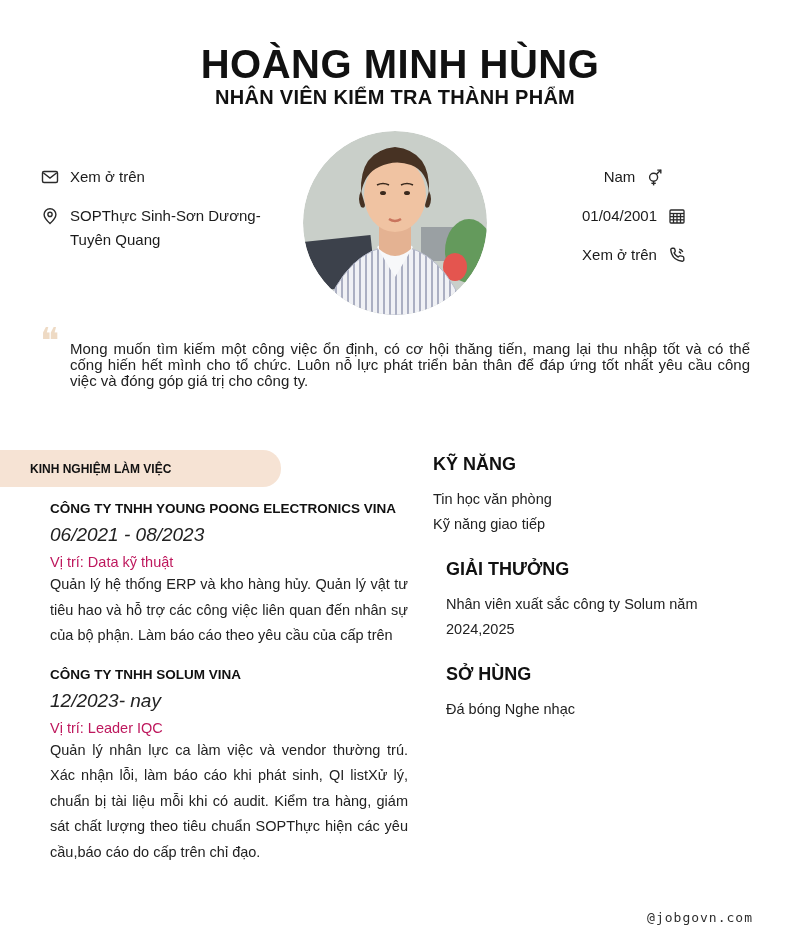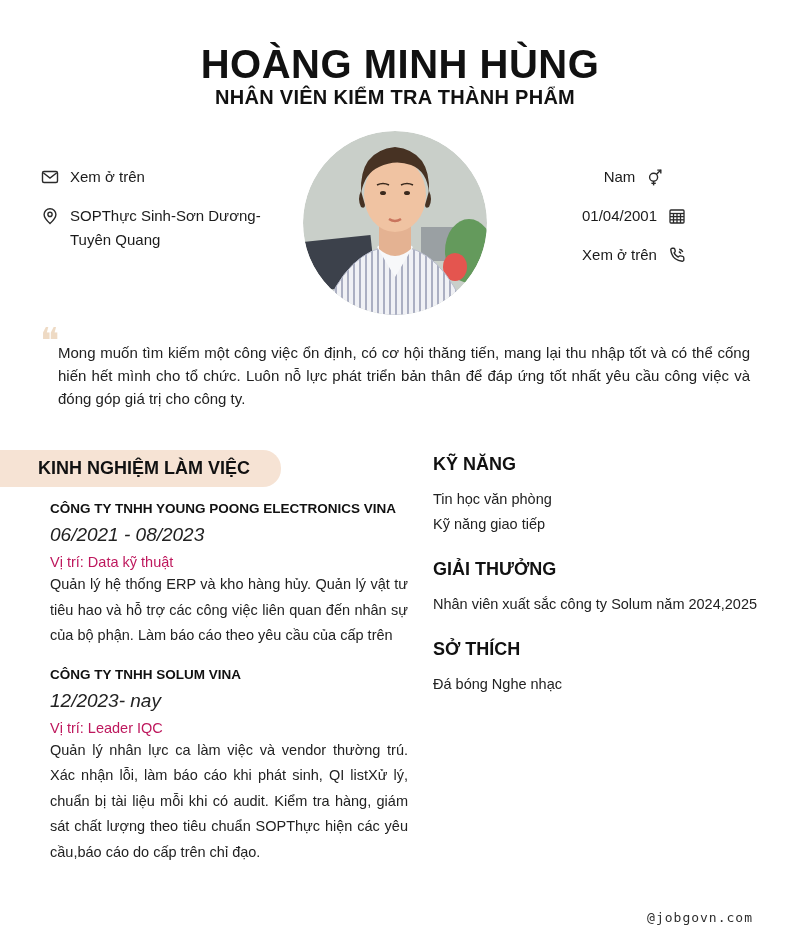--- a/index.html
+++ b/index.html
@@ -88,44 +88,44 @@
   .quote-mark {
     position: absolute;
     left: 0;
     top: -4px;
     font-size: 36px;
     line-height: 1;
     color: #eedac4;
     font-family: "DejaVu Sans", sans-serif;
   }
   .objective-text {
-    margin-left: 18px;
+    margin-left: 30px;
     margin-right: 2px;
     padding-top: 14px;
     font-size: 15px;
-    line-height: 23px;
+    line-height: 16px;
     text-align: justify;
     color: #222;
   }
 
   
   .main {
     display: grid;
     grid-template-columns: 410px 1fr;
     margin-top: 23px;
   }
   .section-band {
     width: 281px;
     height: 37px;
     background: #f6e3d4;
     border-radius: 0 18px 18px 0;
     display: flex;
     align-items: center;
-    padding-left: 38px;
-    font-size: 18px;
+    padding-left: 30px;
+    font-size: 12px;
     font-weight: 700;
     color: #111;
   }
   .jobs { padding: 13px 2px 0 50px; }
   .job + .job { margin-top: 17px; }
   .job-company {
     font-size: 13.5px;
     font-weight: 700;
     color: #111;
     line-height: 18px;
@@ -149,21 +149,21 @@
     color: #222;
   }
 
   .side-col { padding: 4px 30px 0 23px; }
   .side-heading {
     font-size: 18px;
     font-weight: 700;
     color: #111;
     margin-bottom: 12px;
   }
-  .side-section + .side-section { margin-top: 22px; }
+  .side-section + .side-section { margin-top: 22px; margin-left: 13px; }
   .side-item {
     font-size: 14.5px;
     line-height: 25px;
     color: #222;
   }
 
   
   .watermark {
     position: absolute;
     right: 37px;
@@ -310,21 +310,21 @@
       <div class="side-section">
         <div class="side-heading">KỸ NĂNG</div>
         <div class="side-item">Tin học văn phòng</div>
         <div class="side-item">Kỹ năng giao tiếp</div>
       </div>
       <div class="side-section">
         <div class="side-heading">GIẢI THƯỞNG</div>
         <div class="side-item">Nhân viên xuất sắc công ty Solum năm 2024,2025</div>
       </div>
       <div class="side-section">
-        <div class="side-heading">SỞ THÍCH</div>
+        <div class="side-heading">SỞ HÙNG</div>
         <div class="side-item">Đá bóng Nghe nhạc</div>
       </div>
     </div>
   </div>
 
   <div class="watermark">@jobgovn.com</div>
 
 </div>
 
 </body></html>

